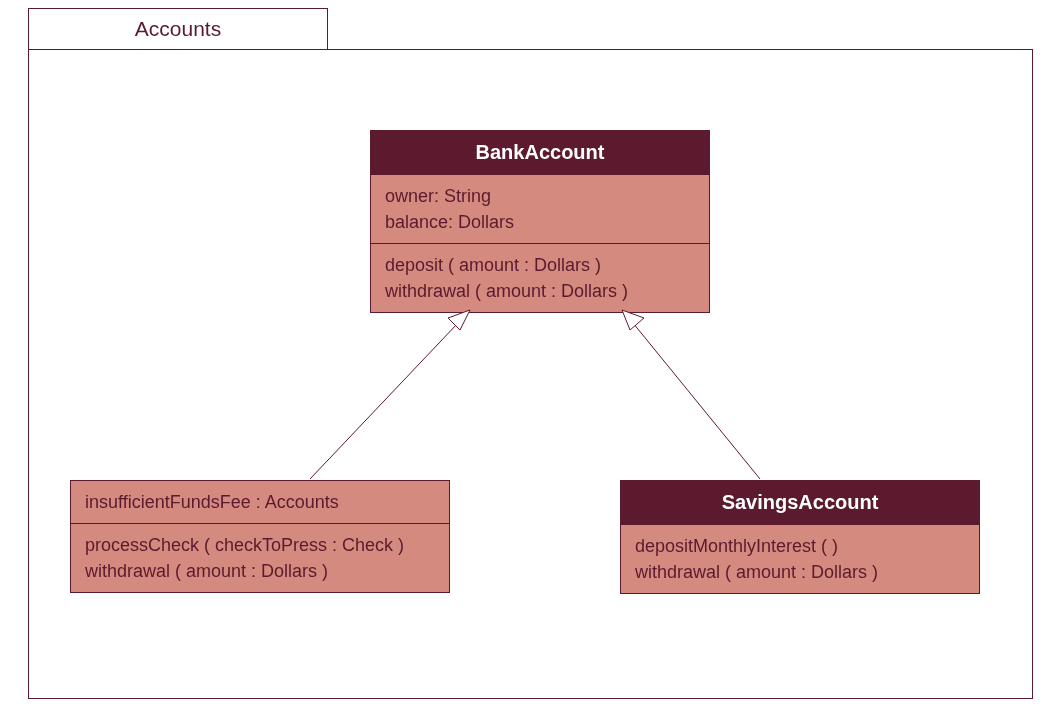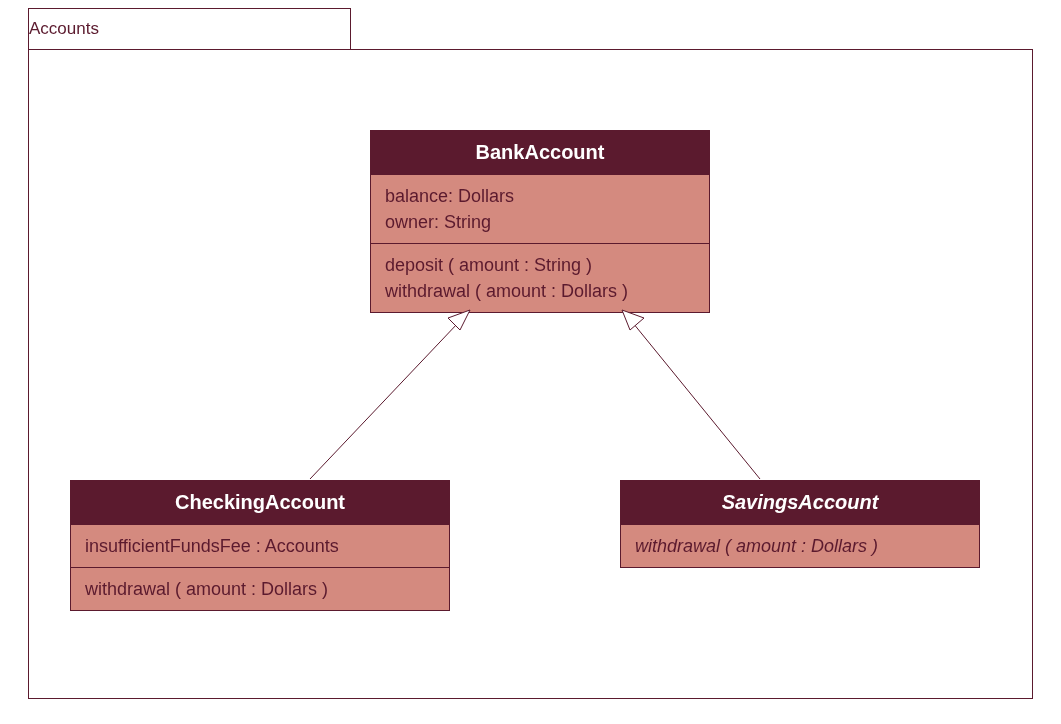--- a/index.html
+++ b/index.html
@@ -9,28 +9,28 @@
     background: #fff;
     font-family: Arial, sans-serif;
     width: 1061px;
     height: 724px;
     position: relative;
   }
   .package-tab {
     position: absolute;
     top: 8px;
     left: 28px;
-    width: 323px;
+    width: 300px;
     height: 42px;
     border: 1px solid #5b1a2e;
     background: #fff;
     display: flex;
     align-items: center;
-    justify-content: flex-start;
-    font-size: 17px;
+    justify-content: center;
+    font-size: 21px;
     color: #5b1a2e;
     z-index: 2;
   }
   .package-body {
     position: absolute;
     top: 49px;
     left: 28px;
     width: 1005px;
     height: 650px;
     border: 1px solid #5b1a2e;
@@ -69,42 +69,43 @@
 <body>
 
 <div class="package-tab">
   <span>Accounts</span>
 </div>
 <div class="package-body"></div>
 
 <div class="class-box" style="left:370px; top:130px; width:340px;">
   <div class="class-header">BankAccount</div>
   <div class="class-section">
+    <div>owner: String</div>
     <div>balance: Dollars</div>
-    <div>owner: String</div>
   </div>
   <div class="class-section">
-    <div>deposit ( amount : String )</div>
+    <div>deposit ( amount : Dollars )</div>
     <div>withdrawal ( amount : Dollars )</div>
   </div>
 </div>
 
 <div class="class-box" style="left:70px; top:480px; width:380px;">
-  <div class="class-header">CheckingAccount</div>
   <div class="class-section">
     <div>insufficientFundsFee : Accounts</div>
   </div>
   <div class="class-section">
+    <div>processCheck ( checkToPress : Check )</div>
     <div>withdrawal ( amount : Dollars )</div>
   </div>
 </div>
 
-<div class="class-box" style="left:620px; top:480px; width:360px;font-style:italic;">
+<div class="class-box" style="left:620px; top:480px; width:360px;">
   <div class="class-header">SavingsAccount</div>
   <div class="class-section">
+    <div>depositMonthlyInterest (  )</div>
     <div>withdrawal ( amount : Dollars )</div>
   </div>
 </div>
 
 <svg class="connectors">
 
   <line x1="310" y1="479" x2="458" y2="323" stroke="#5b1a2e" stroke-width="1"></line>
   <polygon points="470,310 448,318 460,330" fill="#fff" stroke="#5b1a2e" stroke-width="1"></polygon>
 
   <line x1="760" y1="479" x2="633" y2="323" stroke="#5b1a2e" stroke-width="1"></line>

